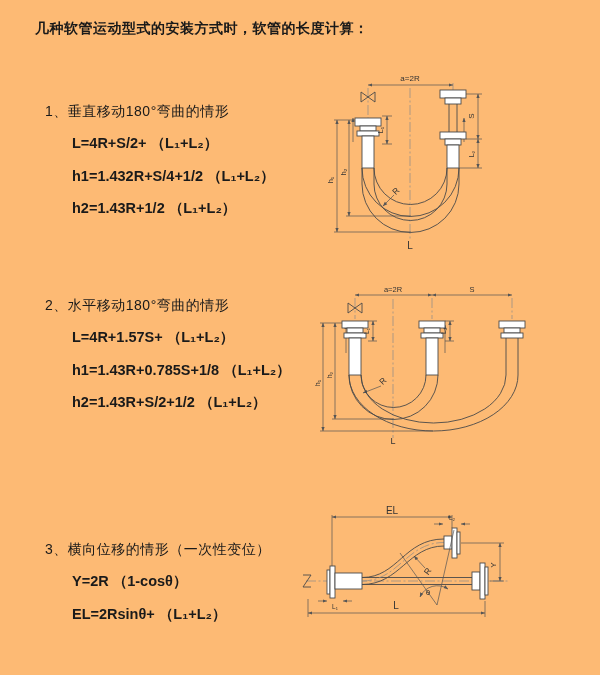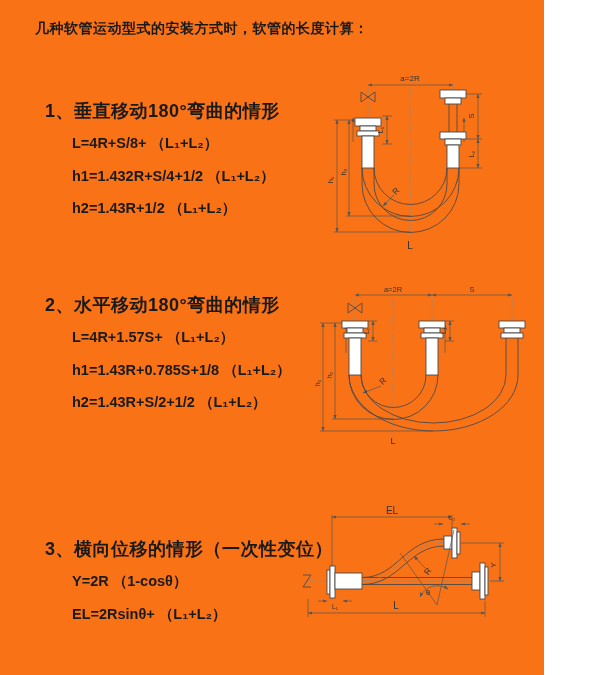--- a/index.html
+++ b/index.html
@@ -1,38 +1,38 @@
 <!DOCTYPE html>
 <html><head>
 <meta charset="utf-8">
 <style>
   html,body{margin:0;padding:0;background:#fff;}
-  #page{position:relative;width:544px;height:675px;background:#f97316;overflow:hidden;
+  #page{position:relative;width:600px;height:675px;background:#fdba74;overflow:hidden;
         font-family:"Liberation Sans","DejaVu Sans",sans-serif;color:#1a1a1a;}
   .page-title{position:absolute;left:35px;top:20px;font-size:14px;font-weight:bold;letter-spacing:.5px;}
   .section{position:absolute;left:45px;}
-  .sec-heading{font-size:18px;font-weight:bold;letter-spacing:.5px;line-height:20px;margin-bottom:6px;}
+  .sec-heading{font-size:14px;font-weight:normal;letter-spacing:.5px;line-height:20px;margin-bottom:6px;}
   .formula{margin-left:27px;font-size:14.5px;font-weight:bold;line-height:32.5px;white-space:nowrap;}
   .dsvg{position:absolute;}
   svg text{font-family:"Liberation Sans","DejaVu Sans",sans-serif;fill:#333;stroke:none;}
   .cl{stroke:#8a8a8a;stroke-width:.7;stroke-dasharray:10 2.5 2 2.5;fill:none;}
   .ln{stroke:#4a4a4a;stroke-width:.9;fill:none;}
   .fit{stroke:#4a4a4a;stroke-width:.9;fill:#ffffff;}
   .dim{stroke:#555;stroke-width:.7;fill:none;}
 </style>
 </head>
 <body>
 
 <div id="page">
 
   <div class="page-title">几种软管运动型式的安装方式时，软管的长度计算：</div>
 
   <div class="section" style="top:101px;">
     <div class="sec-heading">1、垂直移动180°弯曲的情形</div>
-    <div class="formula">L=4R+S/8+ （L₁+L₂）</div>
+    <div class="formula">L=4R+S/2+ （L₁+L₂）</div>
     <div class="formula">h1=1.432R+S/4+1/2 （L₁+L₂）</div>
     <div class="formula">h2=1.43R+1/2 （L₁+L₂）</div>
   </div>
 
   <div class="section" style="top:295px;">
     <div class="sec-heading">2、水平移动180°弯曲的情形</div>
     <div class="formula">L=4R+1.57S+ （L₁+L₂）</div>
     <div class="formula">h1=1.43R+0.785S+1/8 （L₁+L₂）</div>
     <div class="formula">h2=1.43R+S/2+1/2 （L₁+L₂）</div>
   </div>

